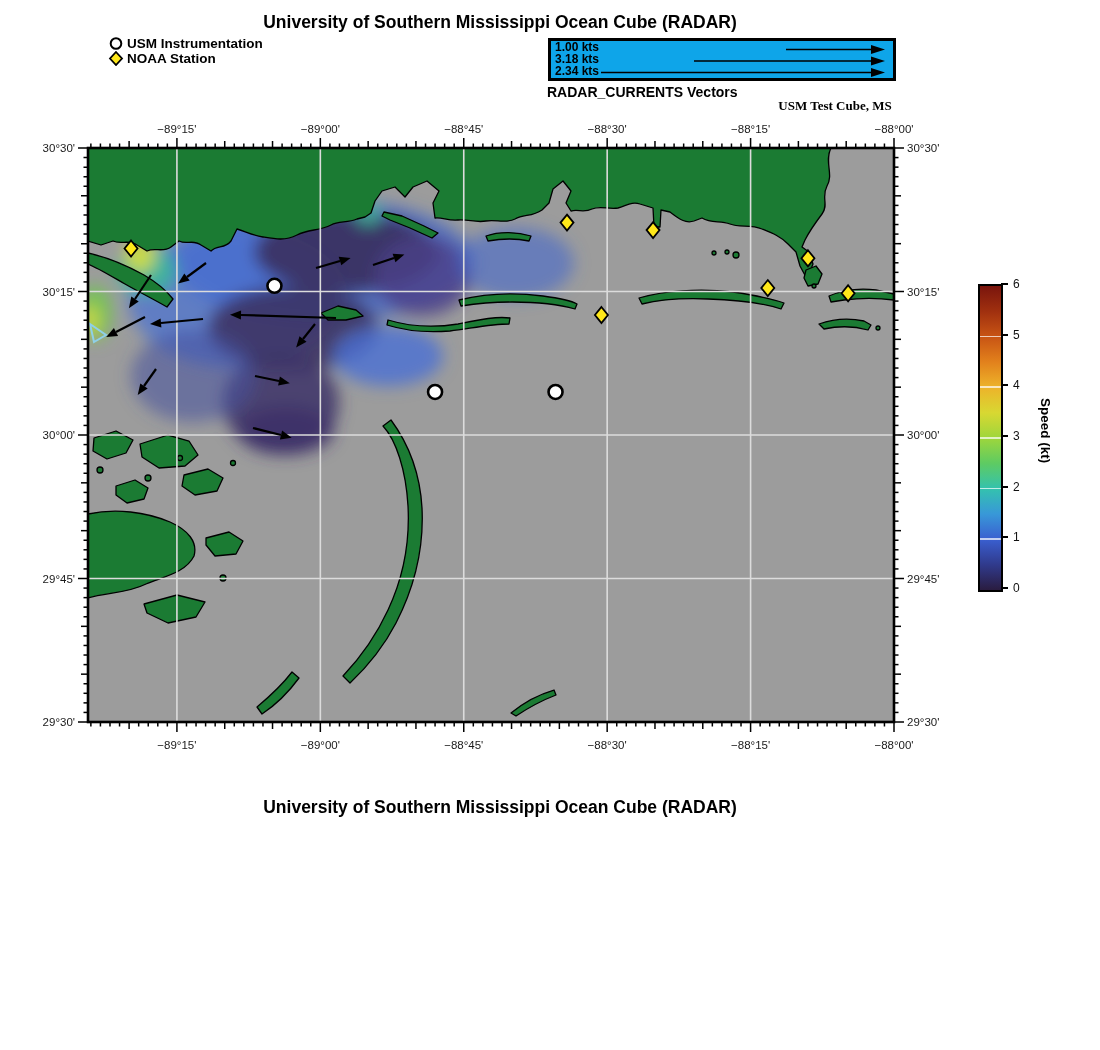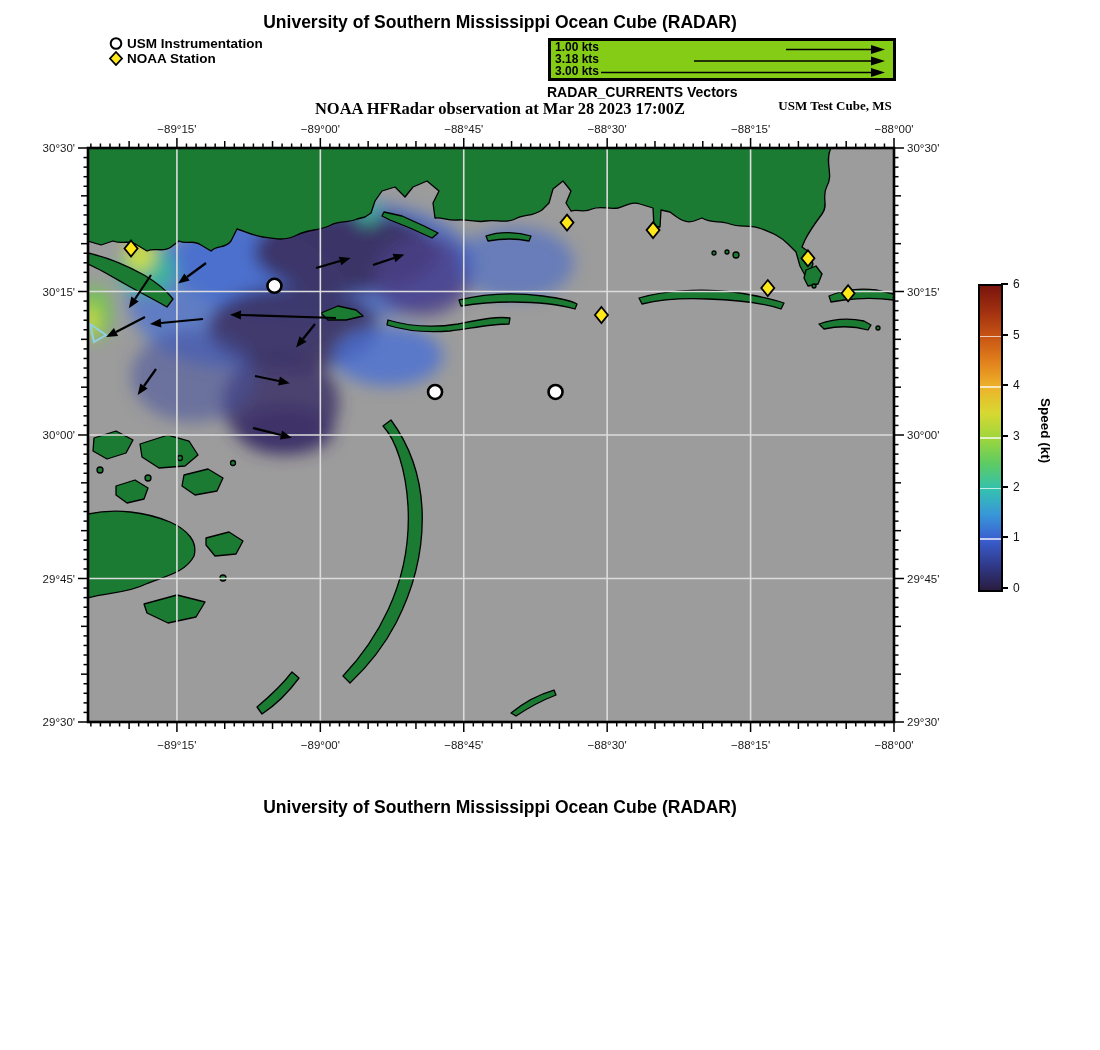--- a/index.html
+++ b/index.html
@@ -1,24 +1,24 @@
 <!DOCTYPE html>
 <html><head>
 <meta charset="utf-8">
 <style>
   html,body{margin:0;padding:0;background:#fff;}
   .page{position:relative;width:1100px;height:1050px;background:#fff;overflow:hidden;
-        font-family:"Liberation Sans",sans-serif;color:#000;}
+        font-family:"Liberation Sans",sans-serif;color:#000;border-radius:12px;}
   .ftitle{position:absolute;left:0;width:1000px;text-align:center;font-weight:bold;font-size:17.5px;}
   .ftitle.top{top:12px;}
   .ftitle.bottom{top:797px;}
   .legend{position:absolute;left:108px;top:36px;}
   .lrow{display:flex;align-items:flex-end;height:15px;font-weight:bold;font-size:13.5px;}
   .lrow svg{margin-right:3px;}
-  .vscale{position:absolute;left:548px;top:38px;width:342px;height:37px;border:3px solid #000;background:#84cc16;}
+  .vscale{position:absolute;left:548px;top:38px;width:342px;height:37px;border:3px solid #000;background:#0ea5e9;}
   .vlabels{position:absolute;left:4px;top:1px;font-weight:bold;font-size:12px;line-height:11.8px;}
   .varrows{position:absolute;left:0;top:0;}
   .vcaption{position:absolute;left:547px;top:84px;font-weight:bold;font-size:14px;}
   .subtitle{position:absolute;left:0;top:99px;width:1000px;text-align:center;
             font-family:"Liberation Serif",serif;font-weight:bold;font-size:16.5px;}
   .region{position:absolute;left:700px;top:98px;width:270px;text-align:center;
           font-family:"Liberation Serif",serif;font-weight:bold;font-size:13px;}
   .map-wrap{position:absolute;left:88px;top:148px;}
   #map-svg{overflow:visible;display:block;}
   .cbar{position:absolute;left:978px;top:284px;width:21px;height:304px;border:2px solid #000;}
@@ -49,34 +49,33 @@
         <polygon points="8,1 14,7.5 8,14 2,7.5" fill="#ffe81a" stroke="#000" stroke-width="1.8"></polygon>
       </svg>
       <span>NOAA Station</span>
     </div>
   </div>
 
   <div class="vscale">
     <div class="vlabels">
       <div>1.00 kts</div>
       <div>3.18 kts</div>
-      <div>3.00 kts</div>
+      <div>2.34 kts</div>
     </div>
     <svg id="varrows" class="varrows" width="342" height="37">
         <line x1="235" y1="8.5" x2="326" y2="8.5" stroke="#000" stroke-width="1.6"></line>
         <polygon points="334,8.5 320,3.9000000000000004 320,13.1" fill="#000"></polygon>
         <line x1="143" y1="20" x2="326" y2="20" stroke="#000" stroke-width="1.6"></line>
         <polygon points="334,20 320,15.4 320,24.6" fill="#000"></polygon>
         <line x1="50" y1="31.5" x2="326" y2="31.5" stroke="#000" stroke-width="1.6"></line>
         <polygon points="334,31.5 320,26.9 320,36.1" fill="#000"></polygon>
       </svg>
   </div>
   <div class="vcaption">RADAR_CURRENTS Vectors</div>
 
-  <div class="subtitle">NOAA HFRadar observation at Mar 28 2023 17:00Z</div>
   <div class="region">USM Test Cube, MS</div>
 
   <div class="map-wrap">
     <svg id="map-svg" width="806" height="574" viewBox="0 0 806 574">
       <defs>
         <clipPath id="mapclip">
             <rect x="0" y="0" width="806" height="574"></rect>
           </clipPath>
         <filter id="blobblur" x="-30%" y="-30%" width="160%" height="160%">
           <feGaussianBlur stdDeviation="8"></feGaussianBlur>

